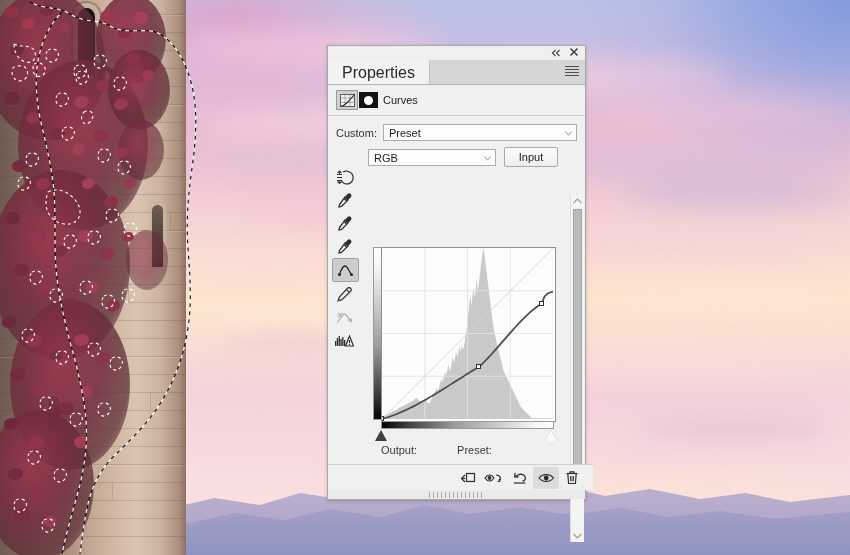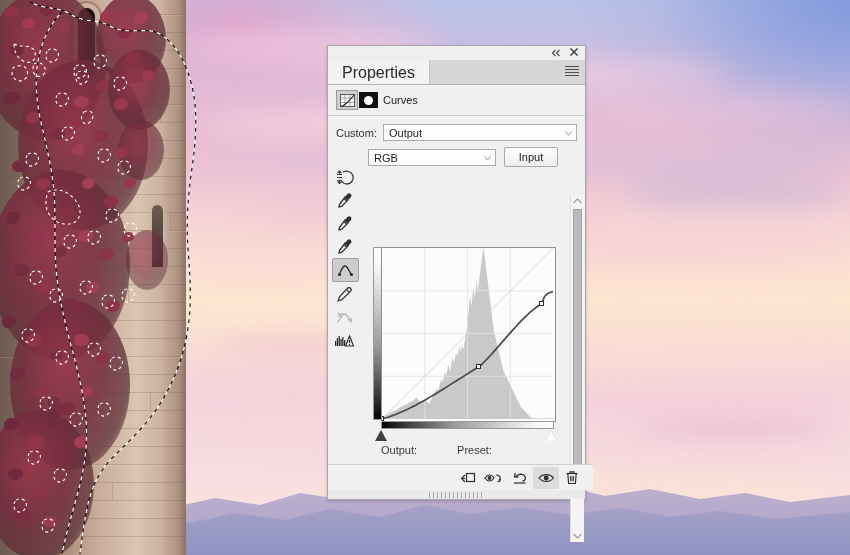--- a/index.html
+++ b/index.html
@@ -486,21 +486,21 @@
         <b></b>
       </div>
       <div class="head-title">Curves</div>
     </div>
 
     <div class="body">
 
       <div class="presetrow">
         <span class="lbl">Custom:</span>
         <div class="select" id="preset-select">
-          <span>Output</span>
+          <span>Preset</span>
           <svg class="chev" viewBox="0 0 8 6">
             <path d="M0.5,0.5 L4,5 L7.5,0.5" stroke="#808080" stroke-width="1" fill="none"></path>
           </svg>
         </div>
       </div>
 
       <div class="channelrow">
         <div class="select" id="channel-select">
           <span>RGB</span>
           <svg class="chev" viewBox="0 0 8 6">

